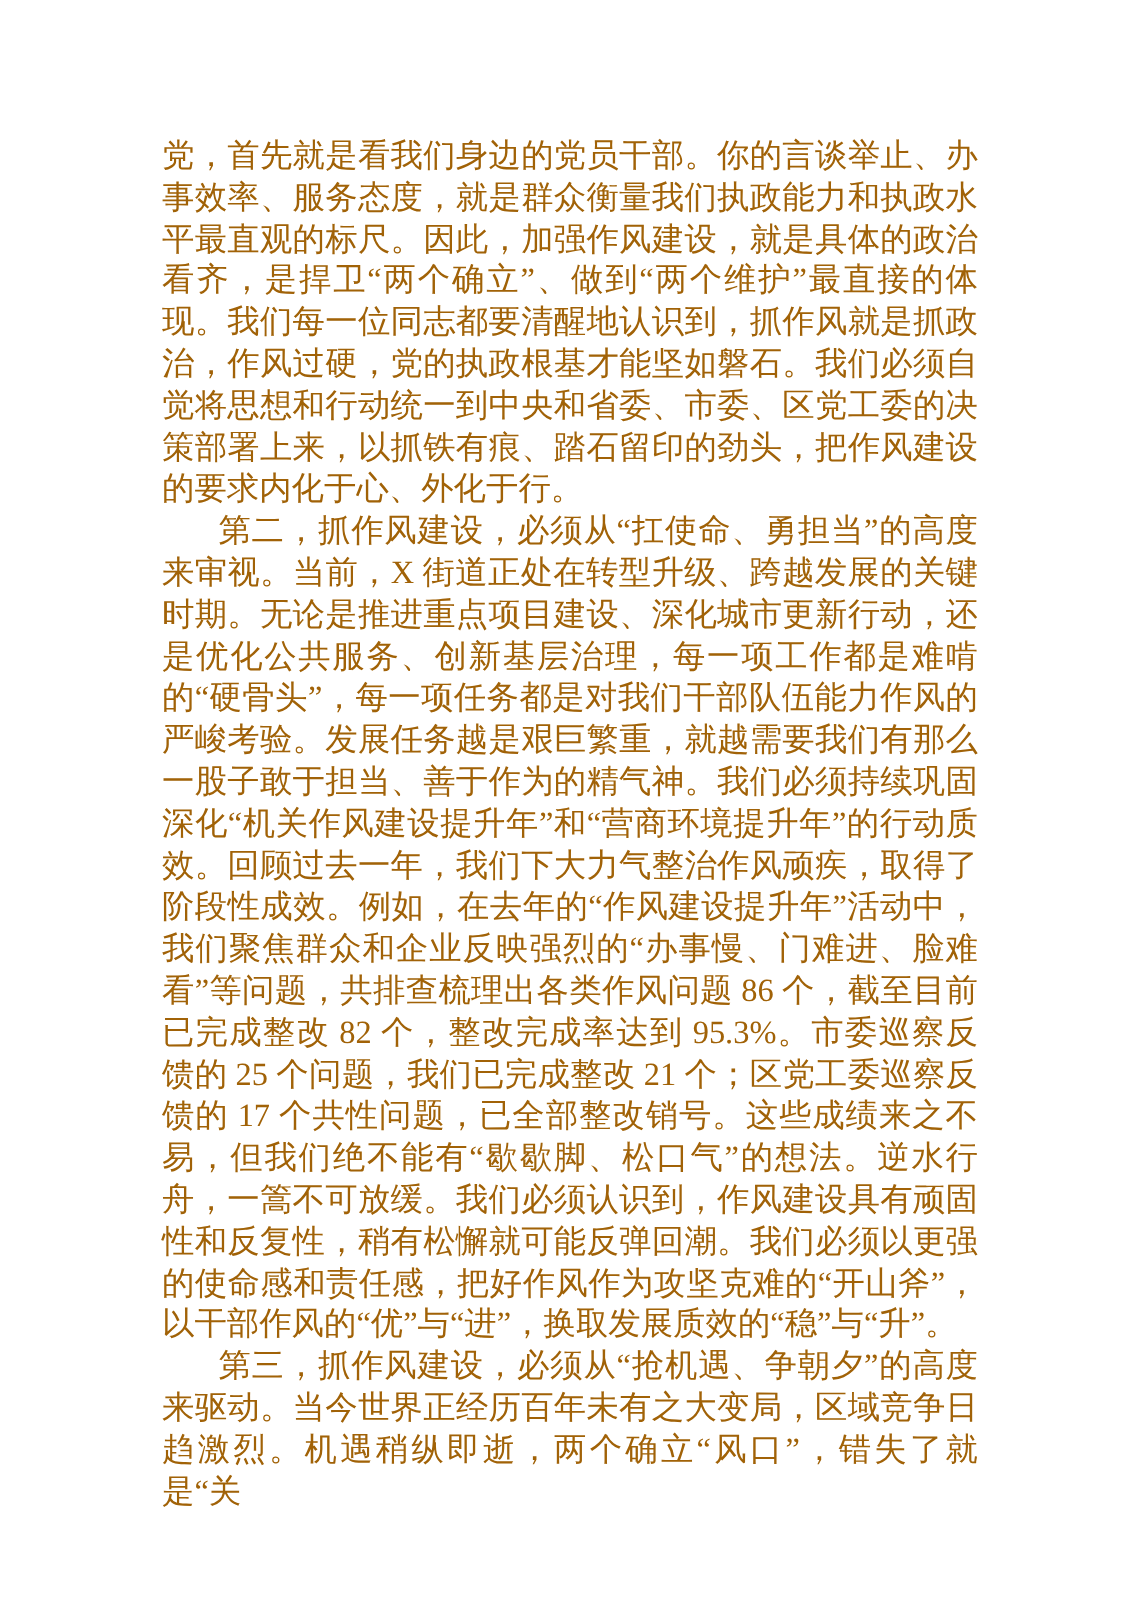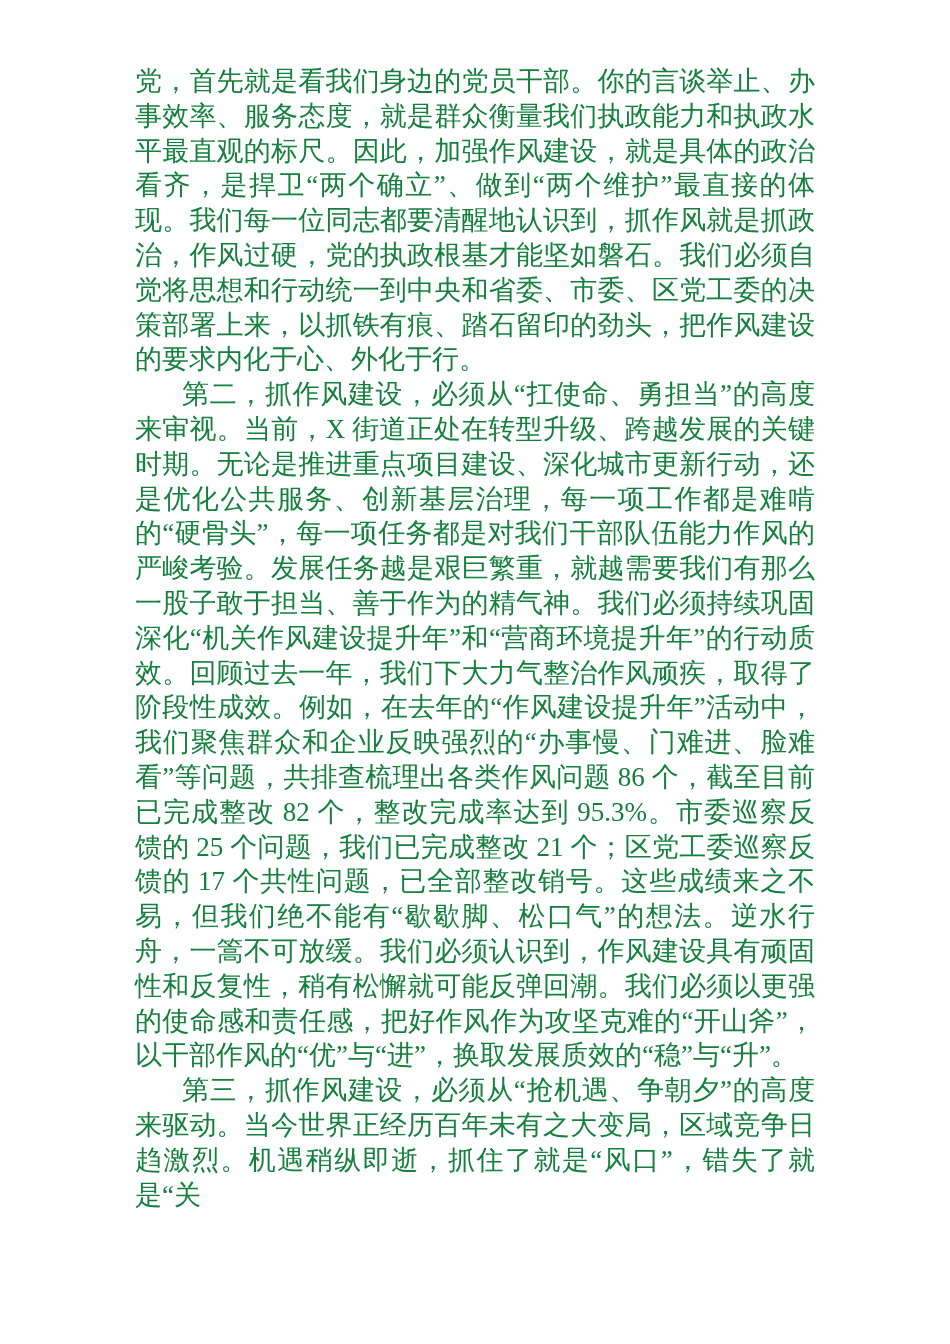--- a/index.html
+++ b/index.html
@@ -7,22 +7,22 @@
     padding: 0;
     background: #ffffff;
   }
   .page {
     position: relative;
     width: 950px;
     height: 1344px;
     background: #ffffff;
     overflow: hidden;
     box-sizing: border-box;
-    padding: 64px 135px 0 135px;
-    color: #15803d;
+    padding: 112px 135px 0 135px;
+    color: #a16207;
     font-family: "Liberation Serif", "DejaVu Serif", serif;
     font-size: 27px;
     line-height: 34.8px;
     text-align: justify;
     text-justify: inter-ideograph;
   }
   .para {
     margin: 0;
     padding: 0;
     text-indent: 47px;
@@ -31,14 +31,14 @@
   .para.no-indent {
     text-indent: 0;
   }
 </style>
 </head>
 <body>
 
 <div class="page">
   <p class="para no-indent">党，首先就是看我们身边的党员干部。你的言谈举止、办事效率、服务态度，就是群众衡量我们执政能力和执政水平最直观的标尺。因此，加强作风建设，就是具体的政治看齐，是捍卫“两个确立”、做到“两个维护”最直接的体现。我们每一位同志都要清醒地认识到，抓作风就是抓政治，作风过硬，党的执政根基才能坚如磐石。我们必须自觉将思想和行动统一到中央和省委、市委、区党工委的决策部署上来，以抓铁有痕、踏石留印的劲头，把作风建设的要求内化于心、外化于行。</p>
   <p class="para">第二，抓作风建设，必须从“扛使命、勇担当”的高度来审视。当前，X 街道正处在转型升级、跨越发展的关键时期。无论是推进重点项目建设、深化城市更新行动，还是优化公共服务、创新基层治理，每一项工作都是难啃的“硬骨头”，每一项任务都是对我们干部队伍能力作风的严峻考验。发展任务越是艰巨繁重，就越需要我们有那么一股子敢于担当、善于作为的精气神。我们必须持续巩固深化“机关作风建设提升年”和“营商环境提升年”的行动质效。回顾过去一年，我们下大力气整治作风顽疾，取得了阶段性成效。例如，在去年的“作风建设提升年”活动中，我们聚焦群众和企业反映强烈的“办事慢、门难进、脸难看”等问题，共排查梳理出各类作风问题 86 个，截至目前已完成整改 82 个，整改完成率达到 95.3%。市委巡察反馈的 25 个问题，我们已完成整改 21 个；区党工委巡察反馈的 17 个共性问题，已全部整改销号。这些成绩来之不易，但我们绝不能有“歇歇脚、松口气”的想法。逆水行舟，一篙不可放缓。我们必须认识到，作风建设具有顽固性和反复性，稍有松懈就可能反弹回潮。我们必须以更强的使命感和责任感，把好作风作为攻坚克难的“开山斧”，以干部作风的“优”与“进”，换取发展质效的“稳”与“升”。</p>
-  <p class="para">第三，抓作风建设，必须从“抢机遇、争朝夕”的高度来驱动。当今世界正经历百年未有之大变局，区域竞争日趋激烈。机遇稍纵即逝，抓住了就是“风口”，错失了就是“关</p>
+  <p class="para">第三，抓作风建设，必须从“抢机遇、争朝夕”的高度来驱动。当今世界正经历百年未有之大变局，区域竞争日趋激烈。机遇稍纵即逝，两个确立“风口”，错失了就是“关</p>
 </div>
 
 </body></html>

